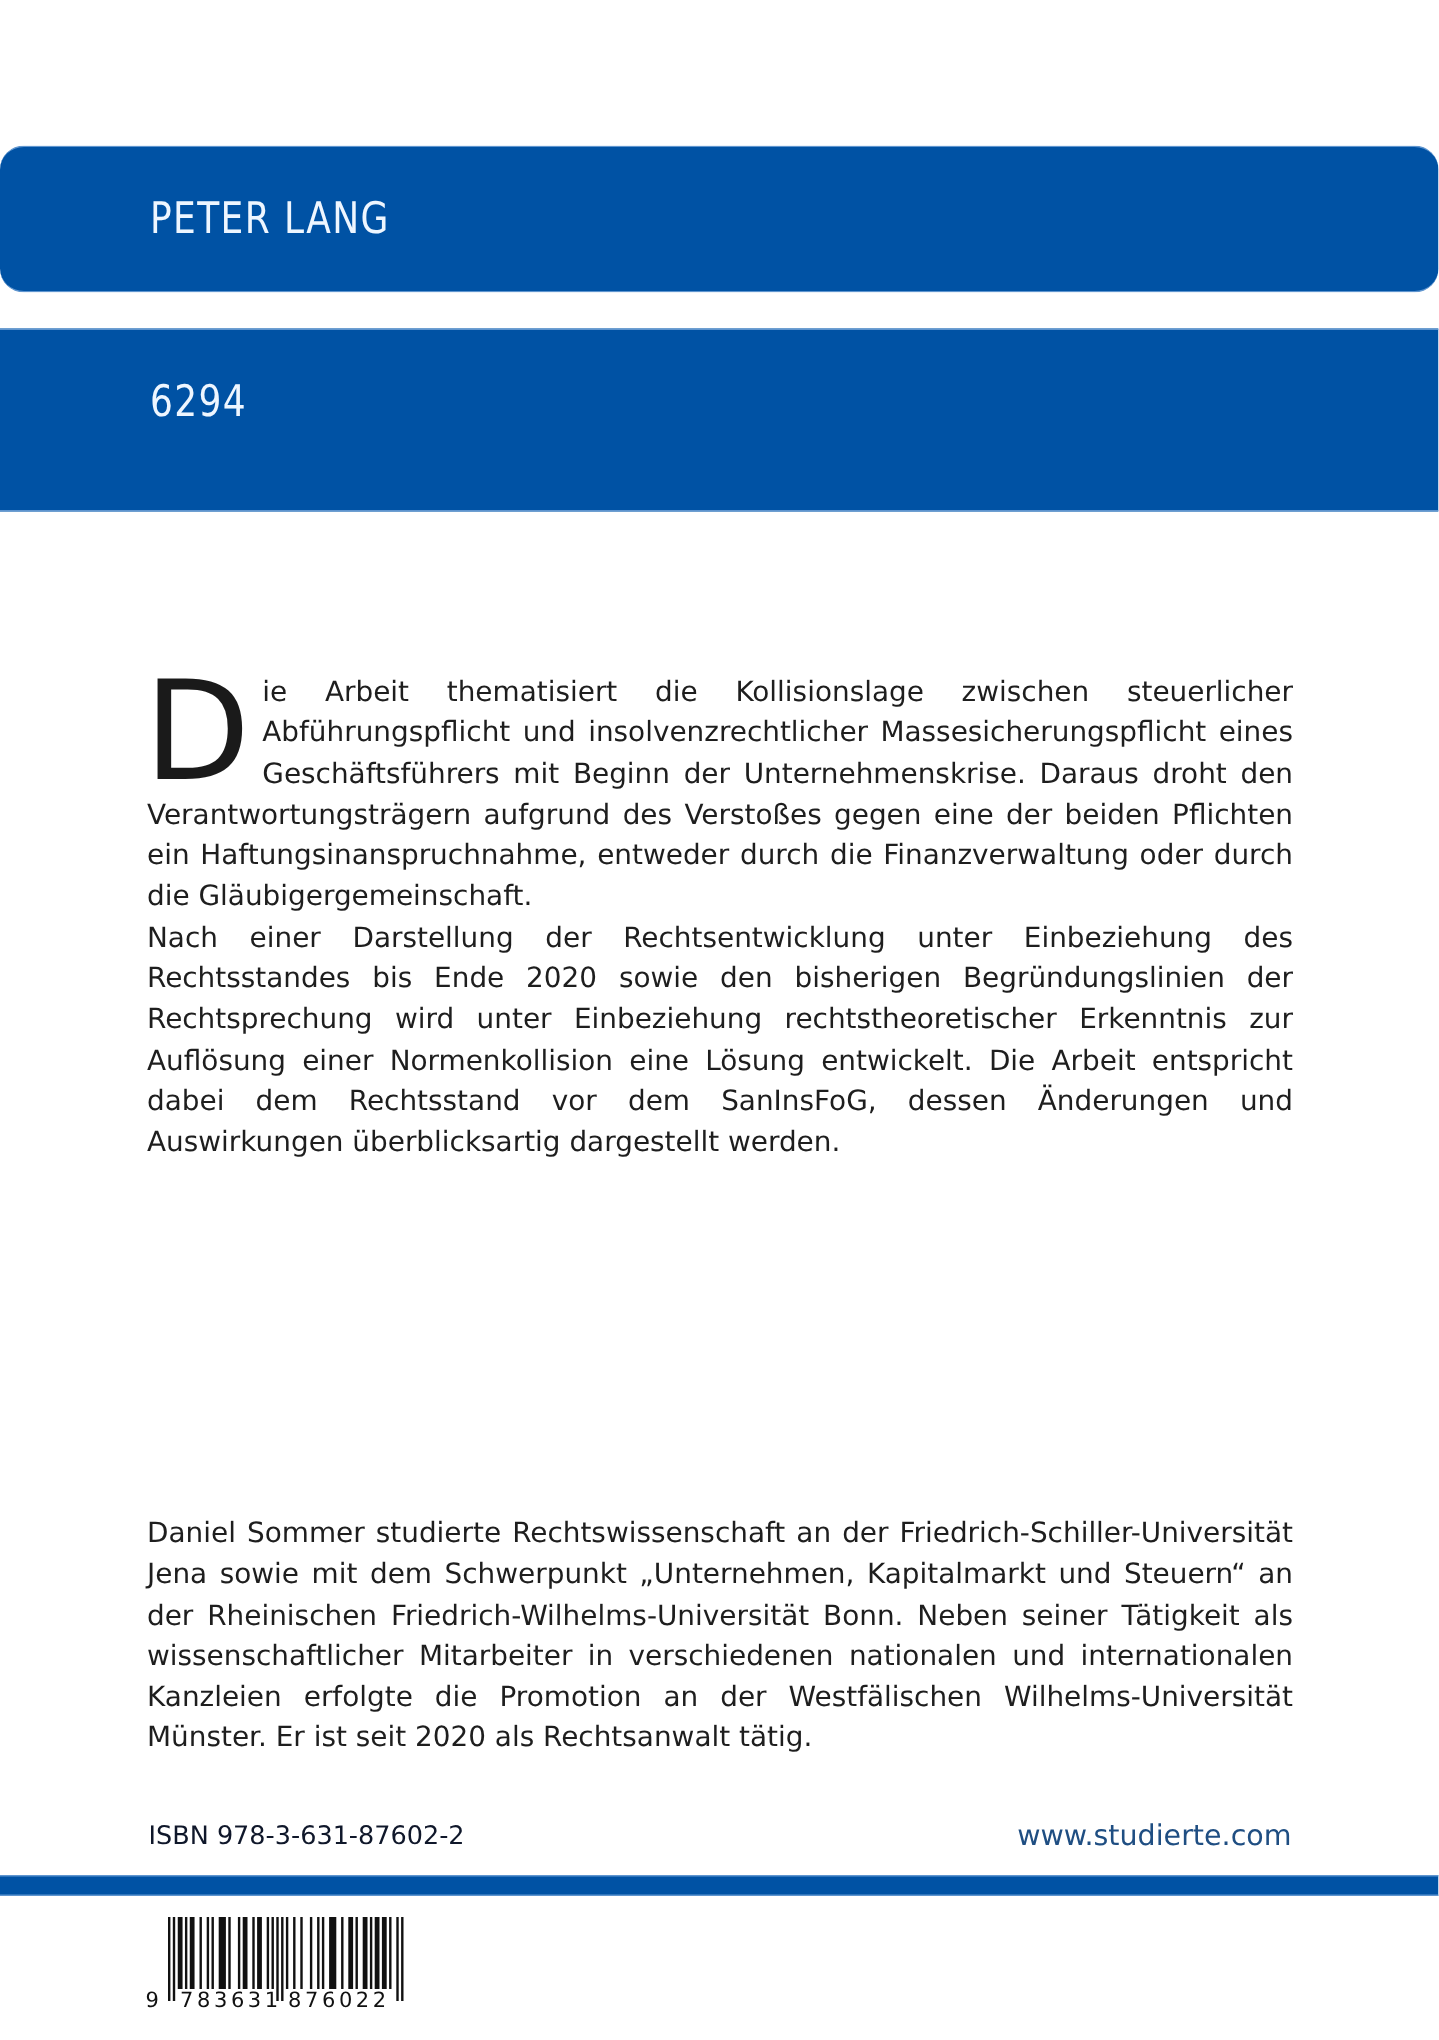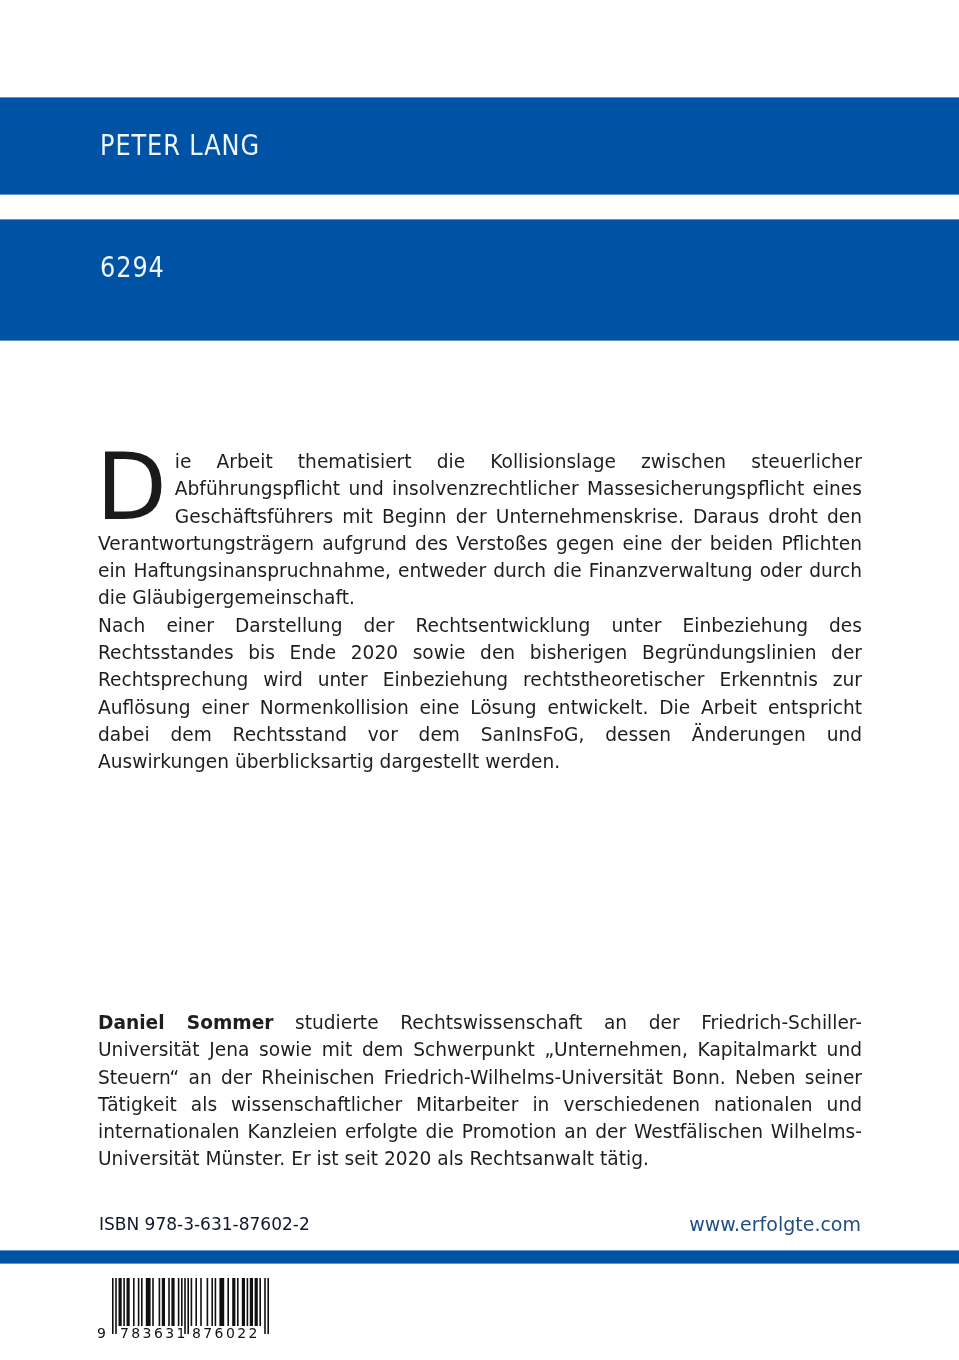--- a/index.html
+++ b/index.html
@@ -17,21 +17,21 @@
     }
     .band {
       position: absolute;
       left: 0;
       width: 959px;
       background: #0052a4;
       border-top: 1px solid #5f95cf;
       border-bottom: 1px solid #5f95cf;
       box-sizing: border-box;
     }
-    .band-publisher { top: 97px; height: 98px; }
+    .band-publisher { top: 97px; height: 98px; border-radius: 16px; }
     .band-series { top: 199px; height: 122px; margin-top: 20px; }
     .band-bottom { top: 1250px; height: 14px; }
     .band-text {
       position: absolute;
       left: 100px;
       color: #eef6ff;
       font-family: "DejaVu Sans Condensed", "DejaVu Sans", sans-serif;
       font-size: 29px;
       letter-spacing: 1px;
       font-weight: normal;
@@ -55,21 +55,21 @@
       float: left;
       font-size: 92px;
       line-height: 72px;
       height: 72px;
       margin: 4px 8px 0 -2px;
       font-weight: normal;
       color: #1a1a1a;
       font-family: "DejaVu Sans", sans-serif;
     }
     .bio { top: 1009px; }
-    .author-name { font-weight: bold; }
+    .author-name { font-weight: normal; }
 
     .isbn {
       position: absolute;
       left: 99px;
       top: 1214px;
       font-size: 17px;
       color: #0f172a;
     }
     .website {
       position: absolute;
@@ -101,21 +101,21 @@
 <div class="text-block blurb">
   <p><span class="drop-cap">D</span><span>ie Arbeit thematisiert die Kollisionslage zwischen steuerlicher Abführungspflicht und insolvenzrechtlicher Massesicherungspflicht eines Geschäftsführers mit Beginn der Unternehmenskrise. Daraus droht den Verantwortungsträgern aufgrund des Verstoßes gegen eine der beiden Pflichten ein Haftungsinanspruchnahme, entweder durch die Finanzverwaltung oder durch die Gläubigergemeinschaft.</span></p>
   <p>Nach einer Darstellung der Rechtsentwicklung unter Einbeziehung des Rechtsstandes bis Ende 2020 sowie den bisherigen Begründungslinien der Rechtsprechung wird unter Einbeziehung rechtstheoretischer Erkenntnis zur Auflösung einer Normenkollision eine Lösung entwickelt. Die Arbeit entspricht dabei dem Rechtsstand vor dem SanInsFoG, dessen Änderungen und Auswirkungen überblicksartig dargestellt werden.</p>
 </div>
 
 <div class="text-block bio">
   <p><span class="author-name">Daniel Sommer</span><span> studierte Rechtswissenschaft an der Friedrich-Schiller-Universität Jena sowie mit dem Schwerpunkt „Unternehmen, Kapitalmarkt und Steuern“ an der Rheinischen Friedrich-Wilhelms-Universität Bonn. Neben seiner Tätigkeit als wissenschaftlicher Mitarbeiter in verschiedenen nationalen und internationalen Kanzleien erfolgte die Promotion an der Westfälischen Wilhelms-Universität Münster. Er ist seit 2020 als Rechtsanwalt tätig.</span></p>
 </div>
 
 <div class="isbn">ISBN 978-3-631-87602-2</div>
-<div class="website">www.erfolgte.com</div>
+<div class="website">www.studierte.com</div>
 
 <div class="band band-bottom"></div>
 
 <svg class="barcode" viewBox="0 0 200 62" xmlns="http://www.w3.org/2000/svg">
   <g fill="#111111">
 
     <rect x="16" y="0" width="1.6" height="56"></rect>
     <rect x="19.2" y="0" width="1.6" height="56"></rect>
 
     <rect x="22.5" y="0" width="3.2" height="48"></rect>

